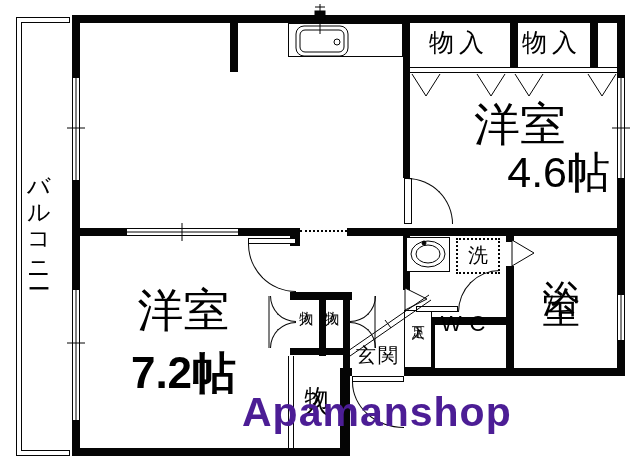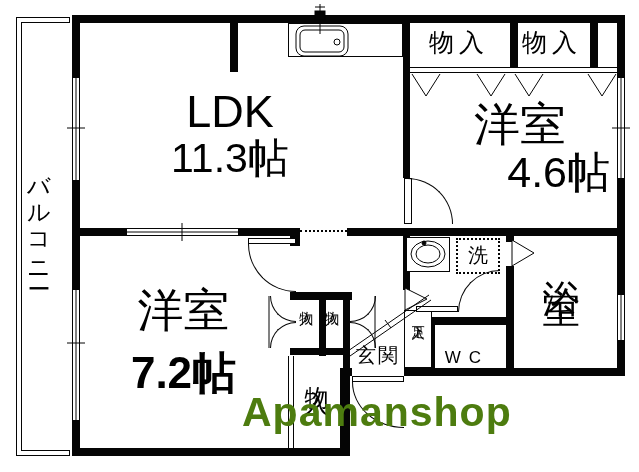--- a/index.html
+++ b/index.html
@@ -10,21 +10,21 @@
   .lr{border-top:none;border-bottom:none;}
   .tb{border-left:none;border-right:none;}
   .ltb{border-right:none;}
   .dot{position:absolute;border-top:2px dotted #050505;box-sizing:border-box;}
   .dotbox{position:absolute;background:#fff;border:2px dotted #050505;box-sizing:border-box;}
   .arc{position:absolute;box-sizing:border-box;border:0 solid #050505;}
   .lbl{position:absolute;line-height:1.06;white-space:nowrap;}
   .ctr{text-align:center;}
   .vert{writing-mode:vertical-rl;text-orientation:upright;}
   svg.ov{position:absolute;left:0;top:0;pointer-events:none;}
-  #wm{position:absolute;color:#4d7c0f;font-weight:bold;letter-spacing:1px;z-index:50;}
+  #wm{position:absolute;color:#4c1d95;font-weight:bold;letter-spacing:1px;z-index:50;}
 </style>
 </head>
 <body>
 
 <div id="plan">
 
   <div class="thin" style="left:16px;top:17px;width:54px;height:439px;"></div>
   <div class="thin ltb" style="left:21px;top:22px;width:49px;height:429px;"></div>
 
   <div class="w" style="left:72px;top:15px;width:553px;height:8px;"></div>
@@ -120,39 +120,37 @@
       <path d="M67,128 L85,128 M67,343 L85,343 M612,128 L630,128"></path>
 
       <path d="M127,232 L238,232 M182,223 L182,241"></path>
 
       <path d="M269,296 L269,348 M375,296 L375,348"></path>
     </g>
   </svg>
 
   <div class="lbl vert" style="left:27px;top:160px;font-size:23px;letter-spacing:3px;">バルコニー</div>
 
-  <div class="lbl ctr" style="left:140px;top:88px;width:180px;font-size:45px;">LDK</div>
-  <div class="lbl ctr" style="left:140px;top:137px;width:180px;font-size:41px;">11.3帖</div>
 
   <div class="lbl ctr" style="left:430px;top:100px;width:180px;font-size:46px;">洋室</div>
   <div class="lbl ctr" style="left:430px;top:150px;width:180px;font-size:43px;text-align:right;">4.6帖</div>
 
   <div class="lbl ctr" style="left:91px;top:286px;width:185px;font-size:46px;">洋室</div>
   <div class="lbl ctr" style="left:91px;top:350px;width:185px;font-size:44px;font-weight:bold;">7.2帖</div>
 
   <div class="lbl vert" style="left:541px;top:250px;font-size:38px;letter-spacing:8px;">浴室</div>
 
   <div class="lbl ctr" style="left:413px;top:29px;width:92px;font-size:25px;letter-spacing:5px;">物入</div>
   <div class="lbl ctr" style="left:508px;top:29px;width:88px;font-size:25px;letter-spacing:5px;">物入</div>
 
   <div class="lbl vert" style="left:299px;top:300px;font-size:14px;">物入</div>
   <div class="lbl vert" style="left:325px;top:300px;font-size:14px;">物入</div>
   <div class="lbl vert" style="left:304px;top:367px;font-size:24px;letter-spacing:4px;">物入</div>
 
   <div class="lbl ctr" style="left:352px;top:345px;width:52px;font-size:20px;letter-spacing:2px;">玄関</div>
   <div class="lbl vert" style="left:411px;top:316px;font-size:13px;">下足入</div>
 
-  <div class="lbl ctr" style="left:436px;top:349px;width:62px;font-size:17px;letter-spacing:8px;">WC</div>
+  <div class="lbl ctr" style="left:436px;top:312px;width:62px;font-size:22px;letter-spacing:8px;">WC</div>
   <div class="lbl ctr" style="left:456px;top:245px;width:44px;font-size:20px;">洗</div>
 
   <div id="wm" style="left:242px;top:389px;font-size:41px;">Apamanshop</div>
 
 </div>
 
 </body></html>

